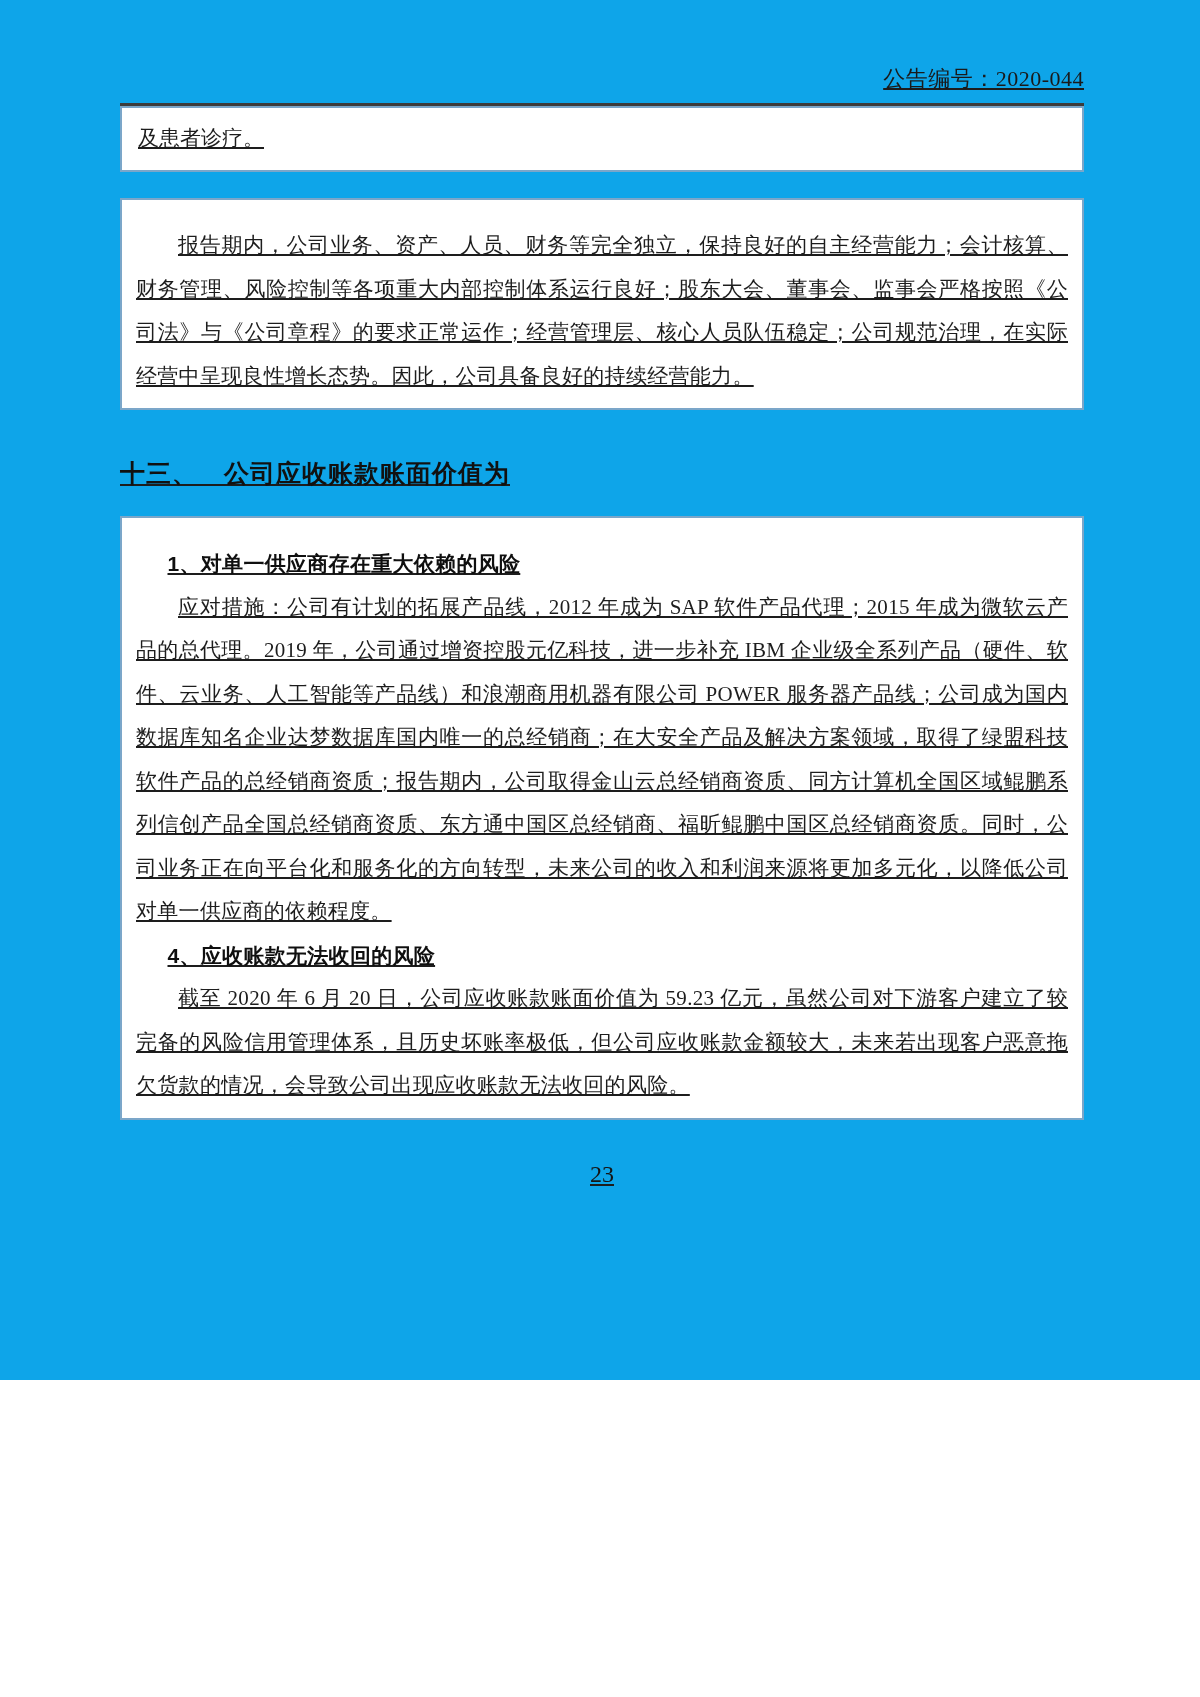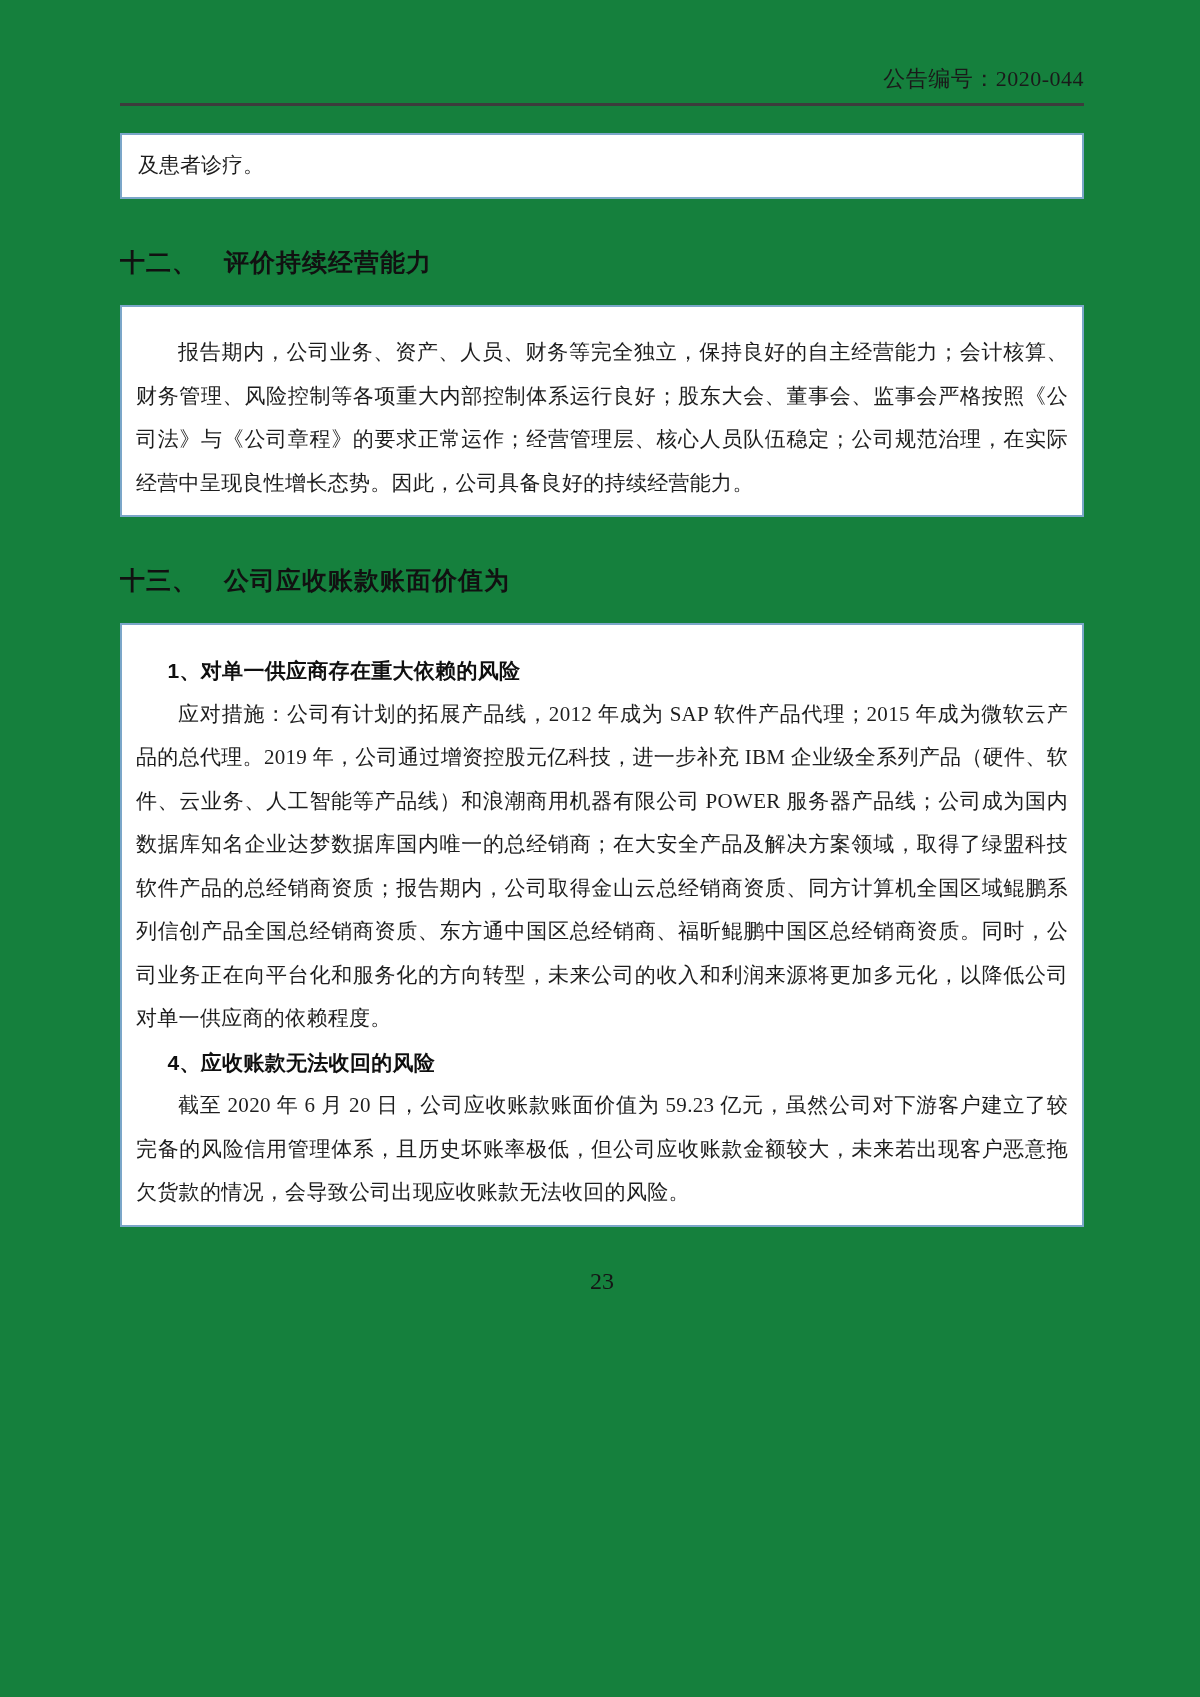--- a/index.html
+++ b/index.html
@@ -3,49 +3,49 @@
 <meta charset="utf-8">
 <style>
   html, body {
     margin: 0;
     padding: 0;
     background: #ffffff;
   }
   .page {
     position: relative;
     width: 1200px;
-    height: 1697px;
+    height: 1380px;
     margin: 0 auto;
     box-sizing: border-box;
-    background: #15803d;
+    background: #0ea5e9;
     padding: 64px 116px 0 120px;
     font-family: "Liberation Serif", "DejaVu Serif", serif;
     color: #1d1d1d;
     overflow: hidden;
+    text-decoration: underline;
   }
   .page-header {
     text-align: right;
     font-size: 22px;
     line-height: 30px;
     letter-spacing: 0.5px;
     color: #1a1a1a;
   }
   .header-rule {
     margin-top: 9px;
     height: 3px;
     background: #3c3c3c;
     border: none;
   }
   .text-box {
     border: 2px solid #7ba6c9;
     background: #ffffff;
     box-sizing: border-box;
   }
   .carryover-box {
-    margin-top: 27px;
     padding: 14px 16px 16px 16px;
   }
   .carryover-box p {
     margin: 0;
     font-size: 21px;
     line-height: 32px;
     text-indent: 0;
   }
   .section-heading {
     margin: 46px 0 0 0;
@@ -91,21 +91,20 @@
   <div class="page-header">
     <span>公告编号：2020-044</span>
   </div>
 
   <div class="header-rule"></div>
 
   <div class="text-box carryover-box">
     <p>及患者诊疗。</p>
   </div>
 
-  <h2 class="section-heading">十二、　评价持续经营能力</h2>
 
   <div class="text-box body-box">
     <p>报告期内，公司业务、资产、人员、财务等完全独立，保持良好的自主经营能力；会计核算、财务管理、风险控制等各项重大内部控制体系运行良好；股东大会、董事会、监事会严格按照《公司法》与《公司章程》的要求正常运作；经营管理层、核心人员队伍稳定；公司规范治理，在实际经营中呈现良性增长态势。因此，公司具备良好的持续经营能力。</p>
   </div>
 
   <h2 class="section-heading">十三、　公司应收账款账面价值为</h2>
 
   <div class="text-box body-box">
     <p class="risk-title">1、对单一供应商存在重大依赖的风险</p>
     <p>应对措施：公司有计划的拓展产品线，2012 年成为 SAP 软件产品代理；2015 年成为微软云产品的总代理。2019 年，公司通过增资控股元亿科技，进一步补充 IBM 企业级全系列产品（硬件、软件、云业务、人工智能等产品线）和浪潮商用机器有限公司 POWER 服务器产品线；公司成为国内数据库知名企业达梦数据库国内唯一的总经销商；在大安全产品及解决方案领域，取得了绿盟科技软件产品的总经销商资质；报告期内，公司取得金山云总经销商资质、同方计算机全国区域鲲鹏系列信创产品全国总经销商资质、东方通中国区总经销商、福昕鲲鹏中国区总经销商资质。同时，公司业务正在向平台化和服务化的方向转型，未来公司的收入和利润来源将更加多元化，以降低公司对单一供应商的依赖程度。</p>

